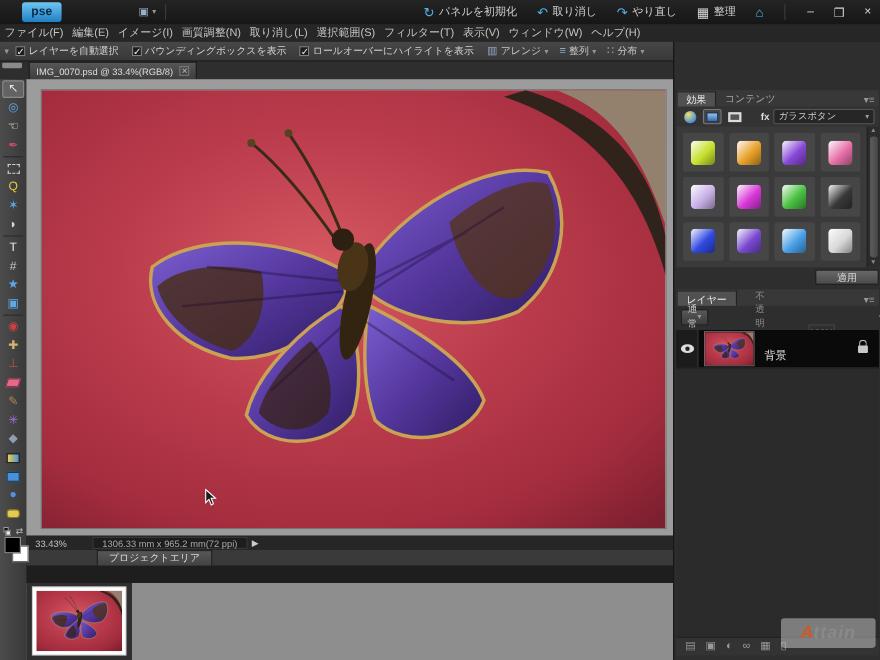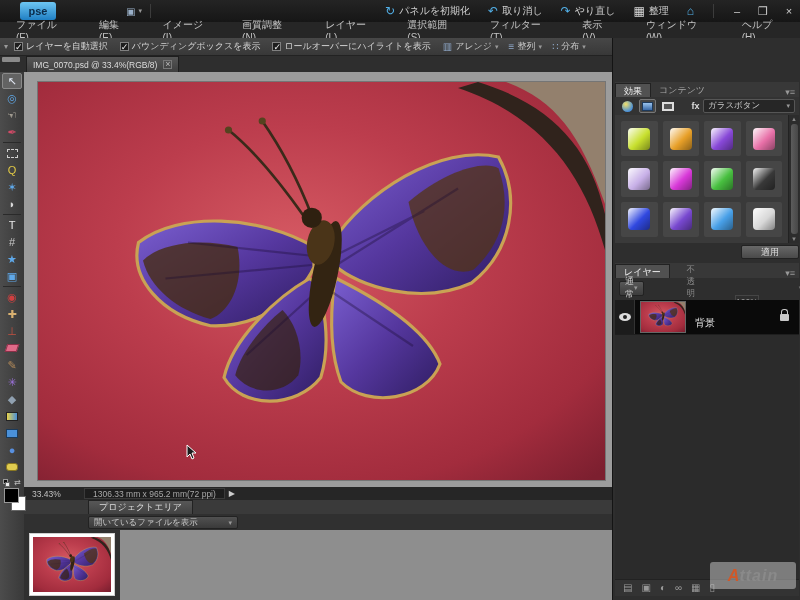--- a/index.html
+++ b/index.html
@@ -18,21 +18,21 @@
   .vdiv { width:1px; height:14px; background:#3c3c3c; margin:0 8px; }
   #tb-right { margin-left:auto; display:flex; align-items:center; gap:4px; }
   .tb-btn { display:flex; align-items:center; gap:4px; padding:2px 7px; color:#cfcfcf; cursor:default; }
   .tb-ic { font-size:12px; line-height:12px; }
   .winctl { width:22px; height:15px; display:flex; align-items:center; justify-content:center;
     color:#cfcfcf; font-size:11px; }
 
   
   #menubar { left:0; top:22px; width:800px; height:16px; background:#262626;
     display:flex; align-items:center; color:#c4c4c4; font-size:10px; }
-  .menu-item { padding:0 16px; }
+  .menu-item { padding:0 4px; }
 
   
   #optionsbar { left:0; top:38px; width:612px; height:18px;
     background:linear-gradient(#474747,#383838); border-bottom:1px solid #222;
     display:flex; align-items:center; font-size:9px; color:#d2d2d2; }
   #opt-caret { color:#999; font-size:8px; margin:0 6px 0 4px; }
   .opt-check { display:flex; align-items:center; gap:3px; margin-right:12px; }
   .cb { width:9px; height:9px; background:#1d1d1d; border:1px solid #808080; color:#eee;
     font-size:9px; line-height:8px; text-align:center; }
   .opt-dd { display:flex; align-items:center; gap:3px; margin-right:10px; color:#c8c8c8; }
@@ -259,21 +259,21 @@
         <div class="winctl">❒</div>
         <div class="winctl">×</div>
       </div>
   </div>
 
   <div id="menubar" class="abs">
       <span class="menu-item">ファイル(F)</span>
       <span class="menu-item">編集(E)</span>
       <span class="menu-item">イメージ(I)</span>
       <span class="menu-item">画質調整(N)</span>
-      <span class="menu-item">レイヤー(L)</span>
+      <span class="menu-item">取り消し(L)</span>
       <span class="menu-item">選択範囲(S)</span>
       <span class="menu-item">フィルター(T)</span>
       <span class="menu-item">表示(V)</span>
       <span class="menu-item">ウィンドウ(W)</span>
       <span class="menu-item">ヘルプ(H)</span>
     </div>
 
   <div id="optionsbar" class="abs">
     <span id="opt-caret">▾</span>
     <span id="opt-checks" style="display:flex">
@@ -417,26 +417,20 @@
         </span>
       <span id="mini-swap">⇄</span>
     </div>
     <div id="fg-swatch"></div>
     <div id="bg-swatch"></div>
   </div>
 
   <div id="proj-header" class="abs">
     <div id="proj-tab" class="abs">
       <span>プロジェクトエリア</span>
-    </div>
-  </div>
-  <div id="proj-ddrow" class="abs">
-    <div id="proj-dd" class="abs">
-      <span>開いているファイルを表示</span>
-      <span class="dd-car">▾</span>
     </div>
   </div>
   <div id="bin" class="abs">
     <div id="bin-dark" class="abs"></div>
     <div id="bin-thumb" class="abs">
       <svg width="78" height="55" viewBox="0 0 567 398" preserveAspectRatio="none">
           <use href="#photo-art"></use>
         </svg>
     </div>
   </div>

